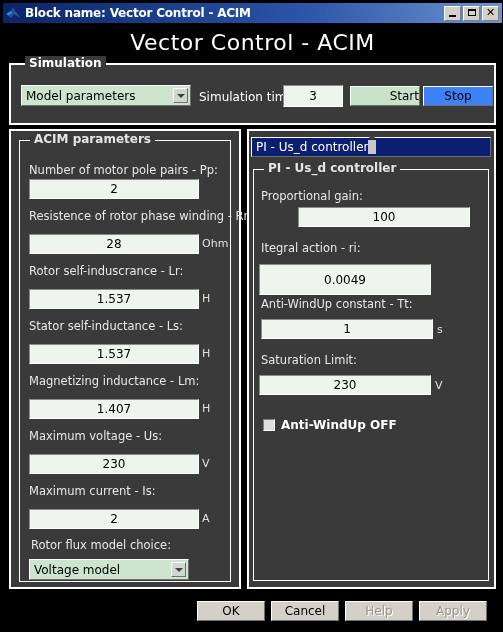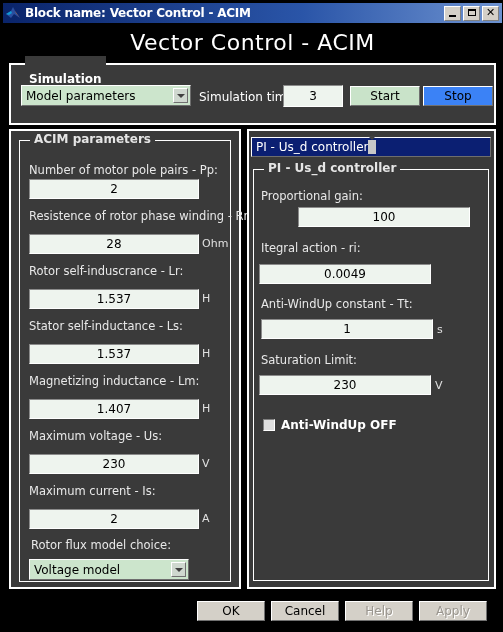--- a/index.html
+++ b/index.html
@@ -101,21 +101,21 @@
     box-sizing: border-box;
   }
   .grp-legend {
     position: absolute;
     top: -9px; left: 14px;
     background: #3a3a3a;
     color: #ffffff;
     font-size: 12px;
     font-weight: bold;
     font-family: "DejaVu Sans", sans-serif;
-    padding: 16px 4px;
+    padding: 0 4px;
     line-height: 14px;
   }
 
   .combo {
     position: relative;
     background: #cce5cc;
     border: 1px solid;
     border-color: #ffffff #6e6e6e #6e6e6e #ffffff;
     box-sizing: border-box;
     display: flex;
@@ -339,21 +339,21 @@
           <span class="arrow-dn"></span>
         </span>
     </div>
 
     <div class="lbl-white" style="position:absolute;left:188px;top:25px;">Simulation time:</div>
 
     <div class="txtfield" style="position:absolute;left:272px;top:20px;width:60px;height:22px;">
       <span>3</span>
     </div>
 
-    <div class="btn btn-start" style="position:absolute;left:339px;top:21px;width:70px;height:20px;">
+    <div class="btn btn-start" style="position:absolute;left:339px;top:21px;width:70px;height:20px;justify-content:flex-end;">
       <span>Start</span>
     </div>
     <div class="btn btn-stop" style="position:absolute;left:412px;top:21px;width:70px;height:20px;">
       <span>Stop</span>
     </div>
   </div>
 
   <div class="left-outer"></div>
 
   <div class="inner-grp" style="left:18px;top:139px;width:212px;height:442px;">
@@ -419,21 +419,21 @@
   <div class="inner-grp" style="left:252px;top:168px;width:236px;height:412px;">
     <div class="inner-legend">PI - Us_d controller</div>
   </div>
 
   <div class="fieldlabel" style="left:260px;top:188px;">Proportional gain:</div>
   <div class="txtfield" style="position:absolute;left:258px;top:206px;width:172px;height:20px;margin-left:39px;">
     <span>100</span>
   </div>
 
   <div class="fieldlabel" style="left:260px;top:240px;">Itegral action - ri:</div>
-  <div class="txtfield" style="position:absolute;left:258px;top:263px;width:172px;height:20px;">
+  <div class="txtfield" style="position:absolute;left:258px;top:263px;width:172px;height:31px;">
     <span>0.0049</span>
   </div>
 
   <div class="fieldlabel" style="left:260px;top:296px;">Anti-WindUp constant - Tt:</div>
   <div class="txtfield" style="position:absolute;left:260px;top:318px;width:172px;height:20px;">
     <span>1</span>
   </div>
   <div class="unit" style="left:436px;top:322px;">s</div>
 
   <div class="fieldlabel" style="left:260px;top:352px;">Saturation Limit:</div>

